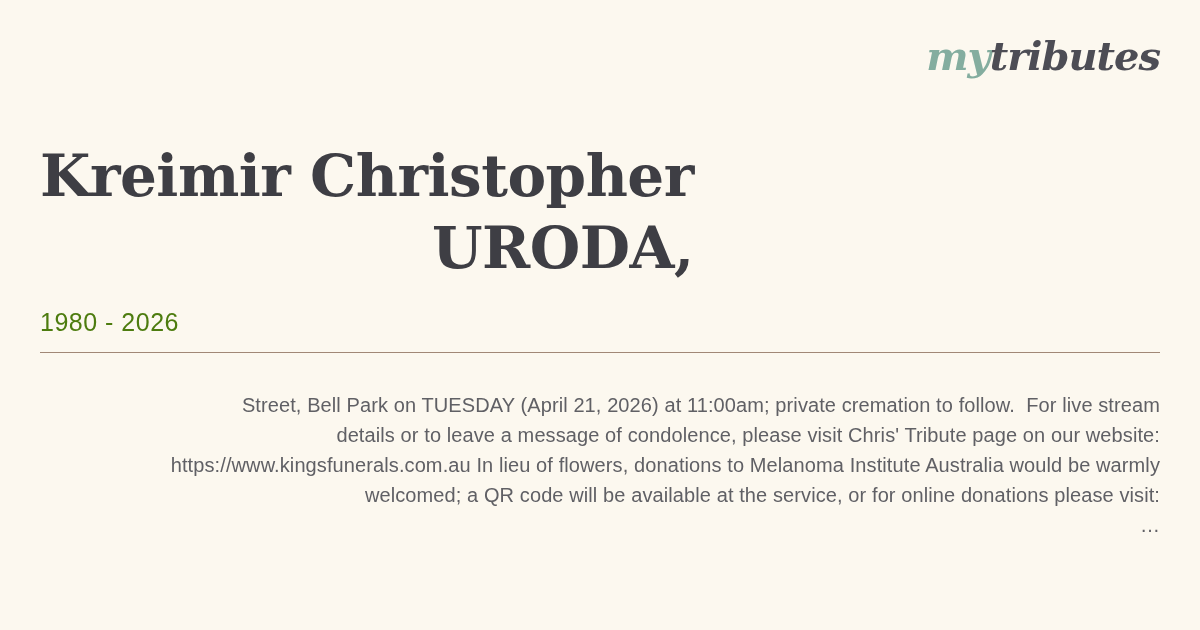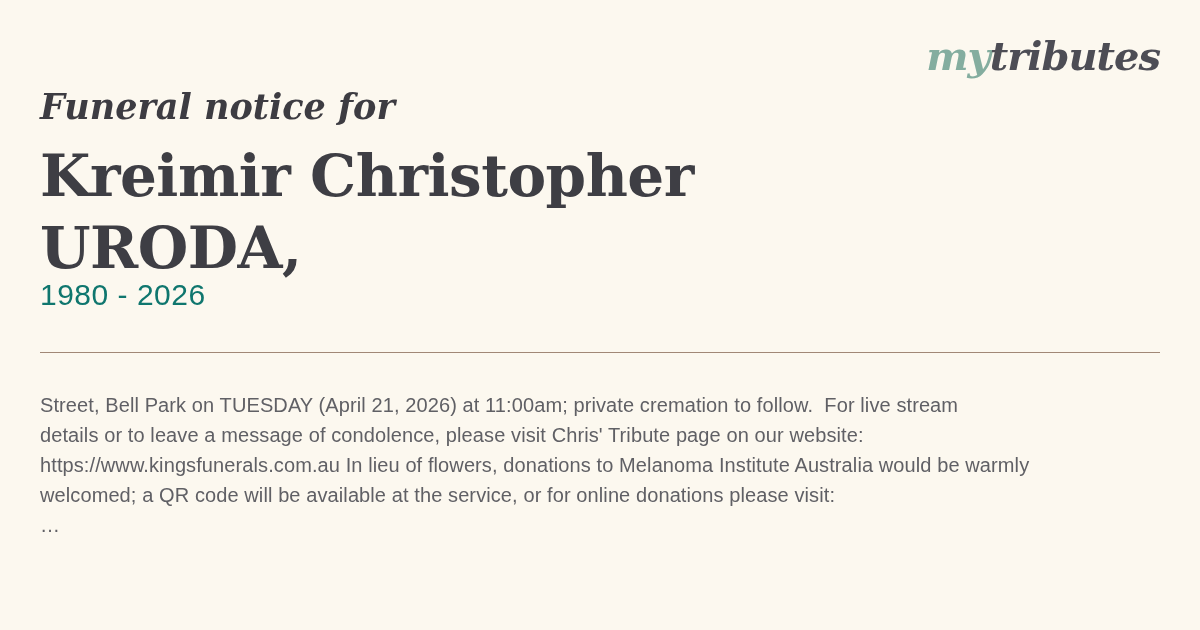--- a/index.html
+++ b/index.html
@@ -6,20 +6,21 @@
   body {
     width: 1200px; height: 630px;
     background: #fcf8ef;
     font-family: "Liberation Sans", sans-serif;
     overflow: hidden;
   }
   .card {
     position: relative;
     width: 1200px; height: 630px;
     box-sizing: border-box;
+    text-align: right;
   }
   .logo {
     position: absolute;
     top: 36px; right: 40px;
     font-family: "DejaVu Serif", serif;
     font-style: italic;
     font-weight: 700;
     font-size: 40px;
     line-height: 1;
     letter-spacing: -1px;
@@ -42,23 +43,23 @@
     top: 140px; left: 40px;
     font-family: "DejaVu Serif", serif;
     font-weight: 700;
     font-size: 58px;
     line-height: 72px;
     color: #3e3e44;
     letter-spacing: -0.5px;
   }
   .years {
     position: absolute;
-    top: 278px; left: 40px;
-    font-size: 30px;
-    color: #0f766e;
+    top: 308px; left: 40px;
+    font-size: 25px;
+    color: #4d7c0f;
     letter-spacing: 0.5px;
   }
   .divider {
     position: absolute;
     top: 352px; left: 40px; right: 40px;
     height: 0;
     border: none;
     border-top: 1.5px solid #a18876;
     margin: 0;
   }
@@ -74,21 +75,20 @@
 </style>
 </head>
 <body>
 
 <div class="card">
 
   <div class="logo">
     <span class="logo-my">my</span><span class="logo-tributes">tributes</span>
   </div>
 
-  <div class="kicker">Funeral notice for</div>
 
   <h1 class="deceased-name" style="margin:0;">
     <span style="display:block;">Kreimir Christopher</span>
     <span style="display:block;">URODA,</span>
   </h1>
 
   <div class="years">1980 - 2026</div>
 
   <hr class="divider">
 

